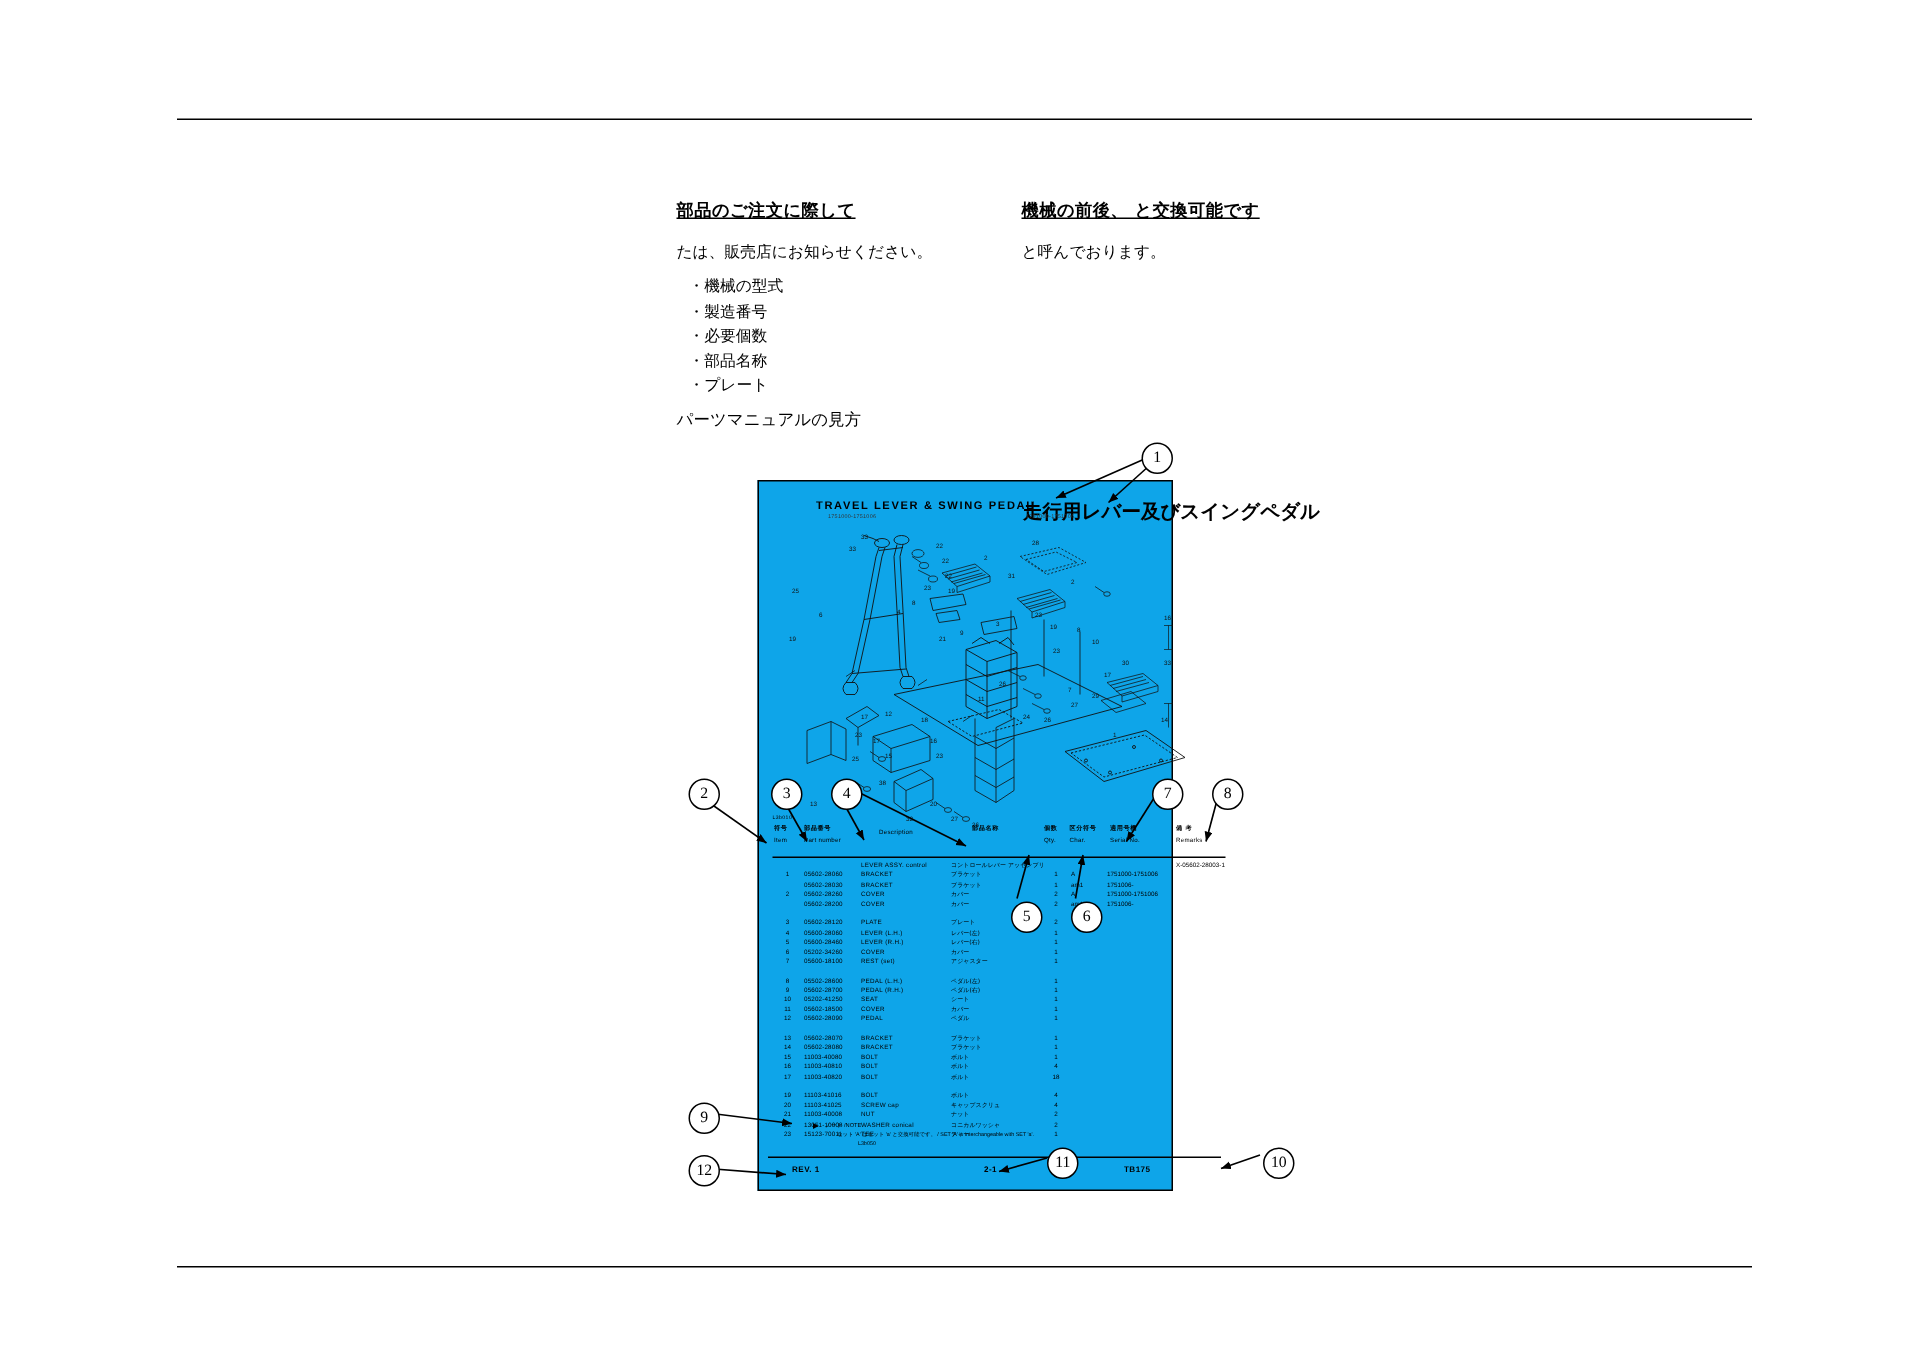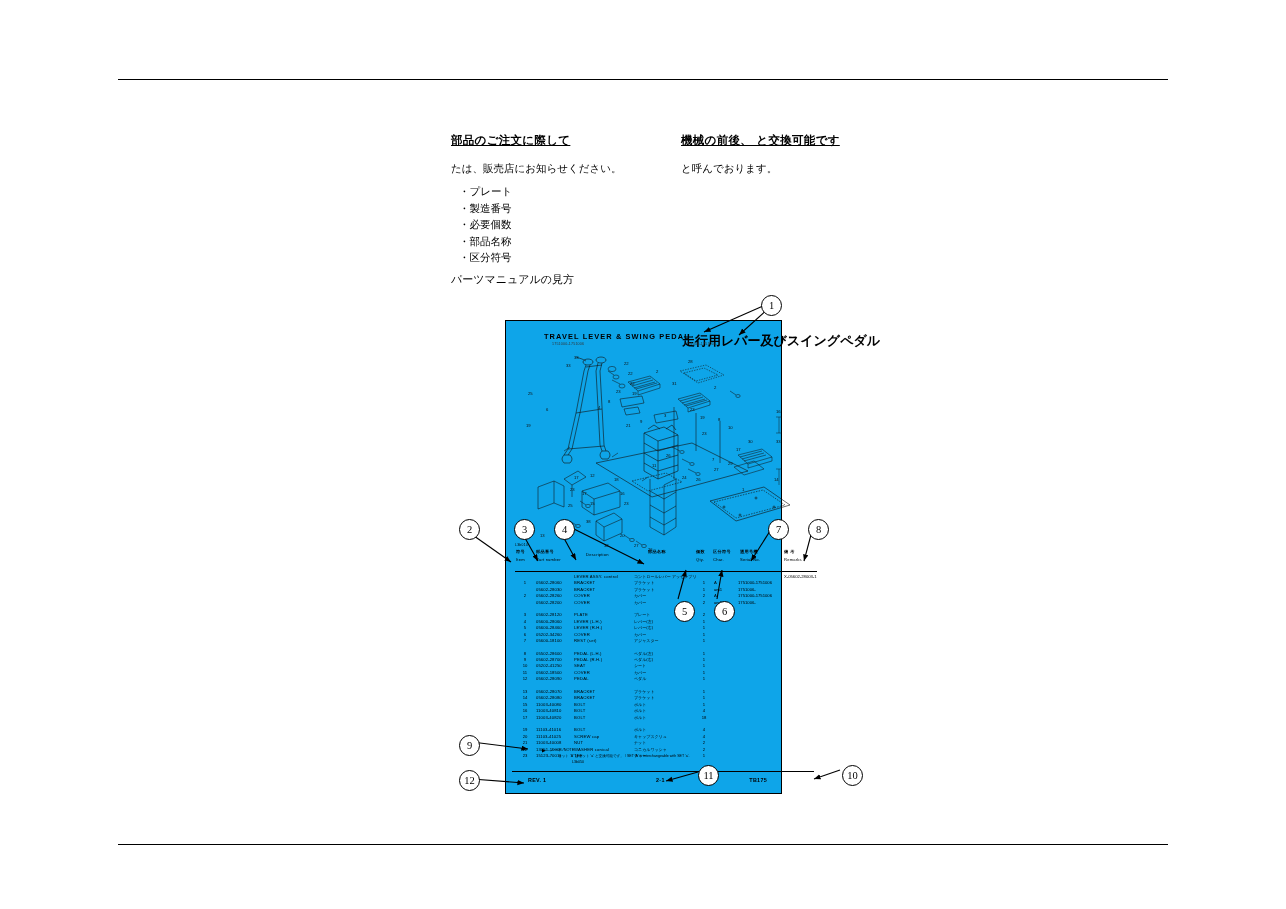--- a/index.html
+++ b/index.html
@@ -117,25 +117,25 @@
 </head>
 <body>
 
 <div class="rule rule-top"></div>
 <div class="rule rule-bottom"></div>
 
 <div class="intro" id="intro-left">
   <h3>部品のご注文に際して</h3>
   <p>たは、販売店にお知らせください。</p>
   <ul>
-    <li>・プレート</li>
+    <li>・機械の型式</li>
     <li>・製造番号</li>
     <li>・必要個数</li>
     <li>・部品名称</li>
-    <li>・区分符号</li>
+    <li>・プレート</li>
   </ul>
 </div>
 
 <div class="intro" id="intro-right">
   <h3>機械の前後、 と交換可能です</h3>
   <p>と呼んでおります。</p>
 </div>
 
 <div id="howto-title">パーツマニュアルの見方</div>
 

